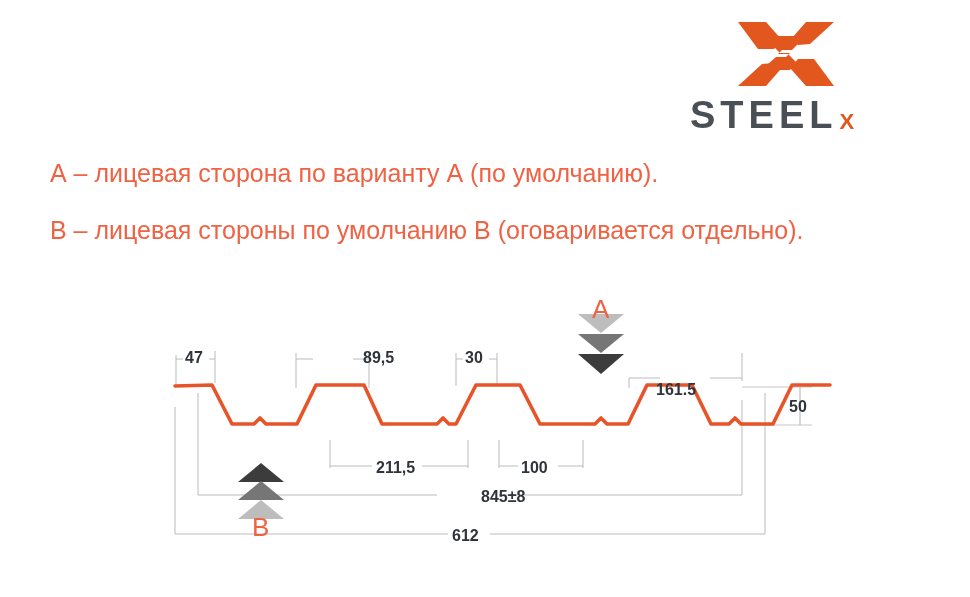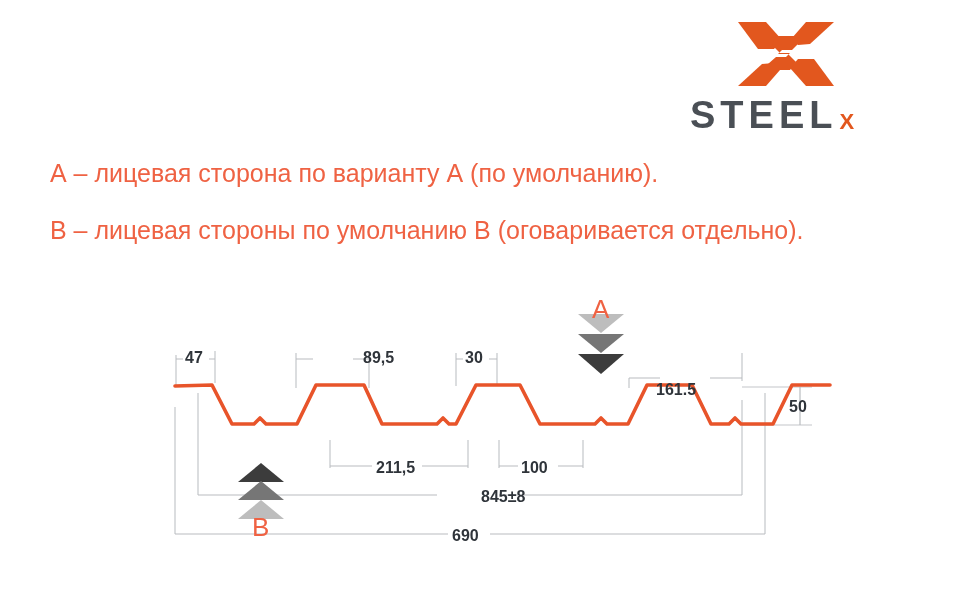--- a/index.html
+++ b/index.html
@@ -231,17 +231,17 @@
   </g>
 </svg>
 
 <div class="dim-label" style="left:185px;  top:349px;">47</div>
 <div class="dim-label" style="left:315px;  top:349px;margin-left:48px;">89,5</div>
 <div class="dim-label" style="left:465px;  top:349px;">30</div>
 <div class="dim-label" style="left:656px;  top:349px;margin-top:32px;">161.5</div>
 <div class="dim-label" style="left:376px;  top:459px;">211,5</div>
 <div class="dim-label" style="left:521px;  top:459px;">100</div>
 <div class="dim-label" style="left:441px;  top:488px;margin-left:40px;">845±8</div>
-<div class="dim-label" style="left:452px;  top:527px;">690</div>
+<div class="dim-label" style="left:452px;  top:527px;">612</div>
 <div class="dim-label" style="left:789px;  top:398px;">50</div>
 
 <div class="marker-letter" style="left:592px; top:294px;">А</div>
 <div class="marker-letter" style="left:252px; top:512px;">В</div>
 
 </body></html>

